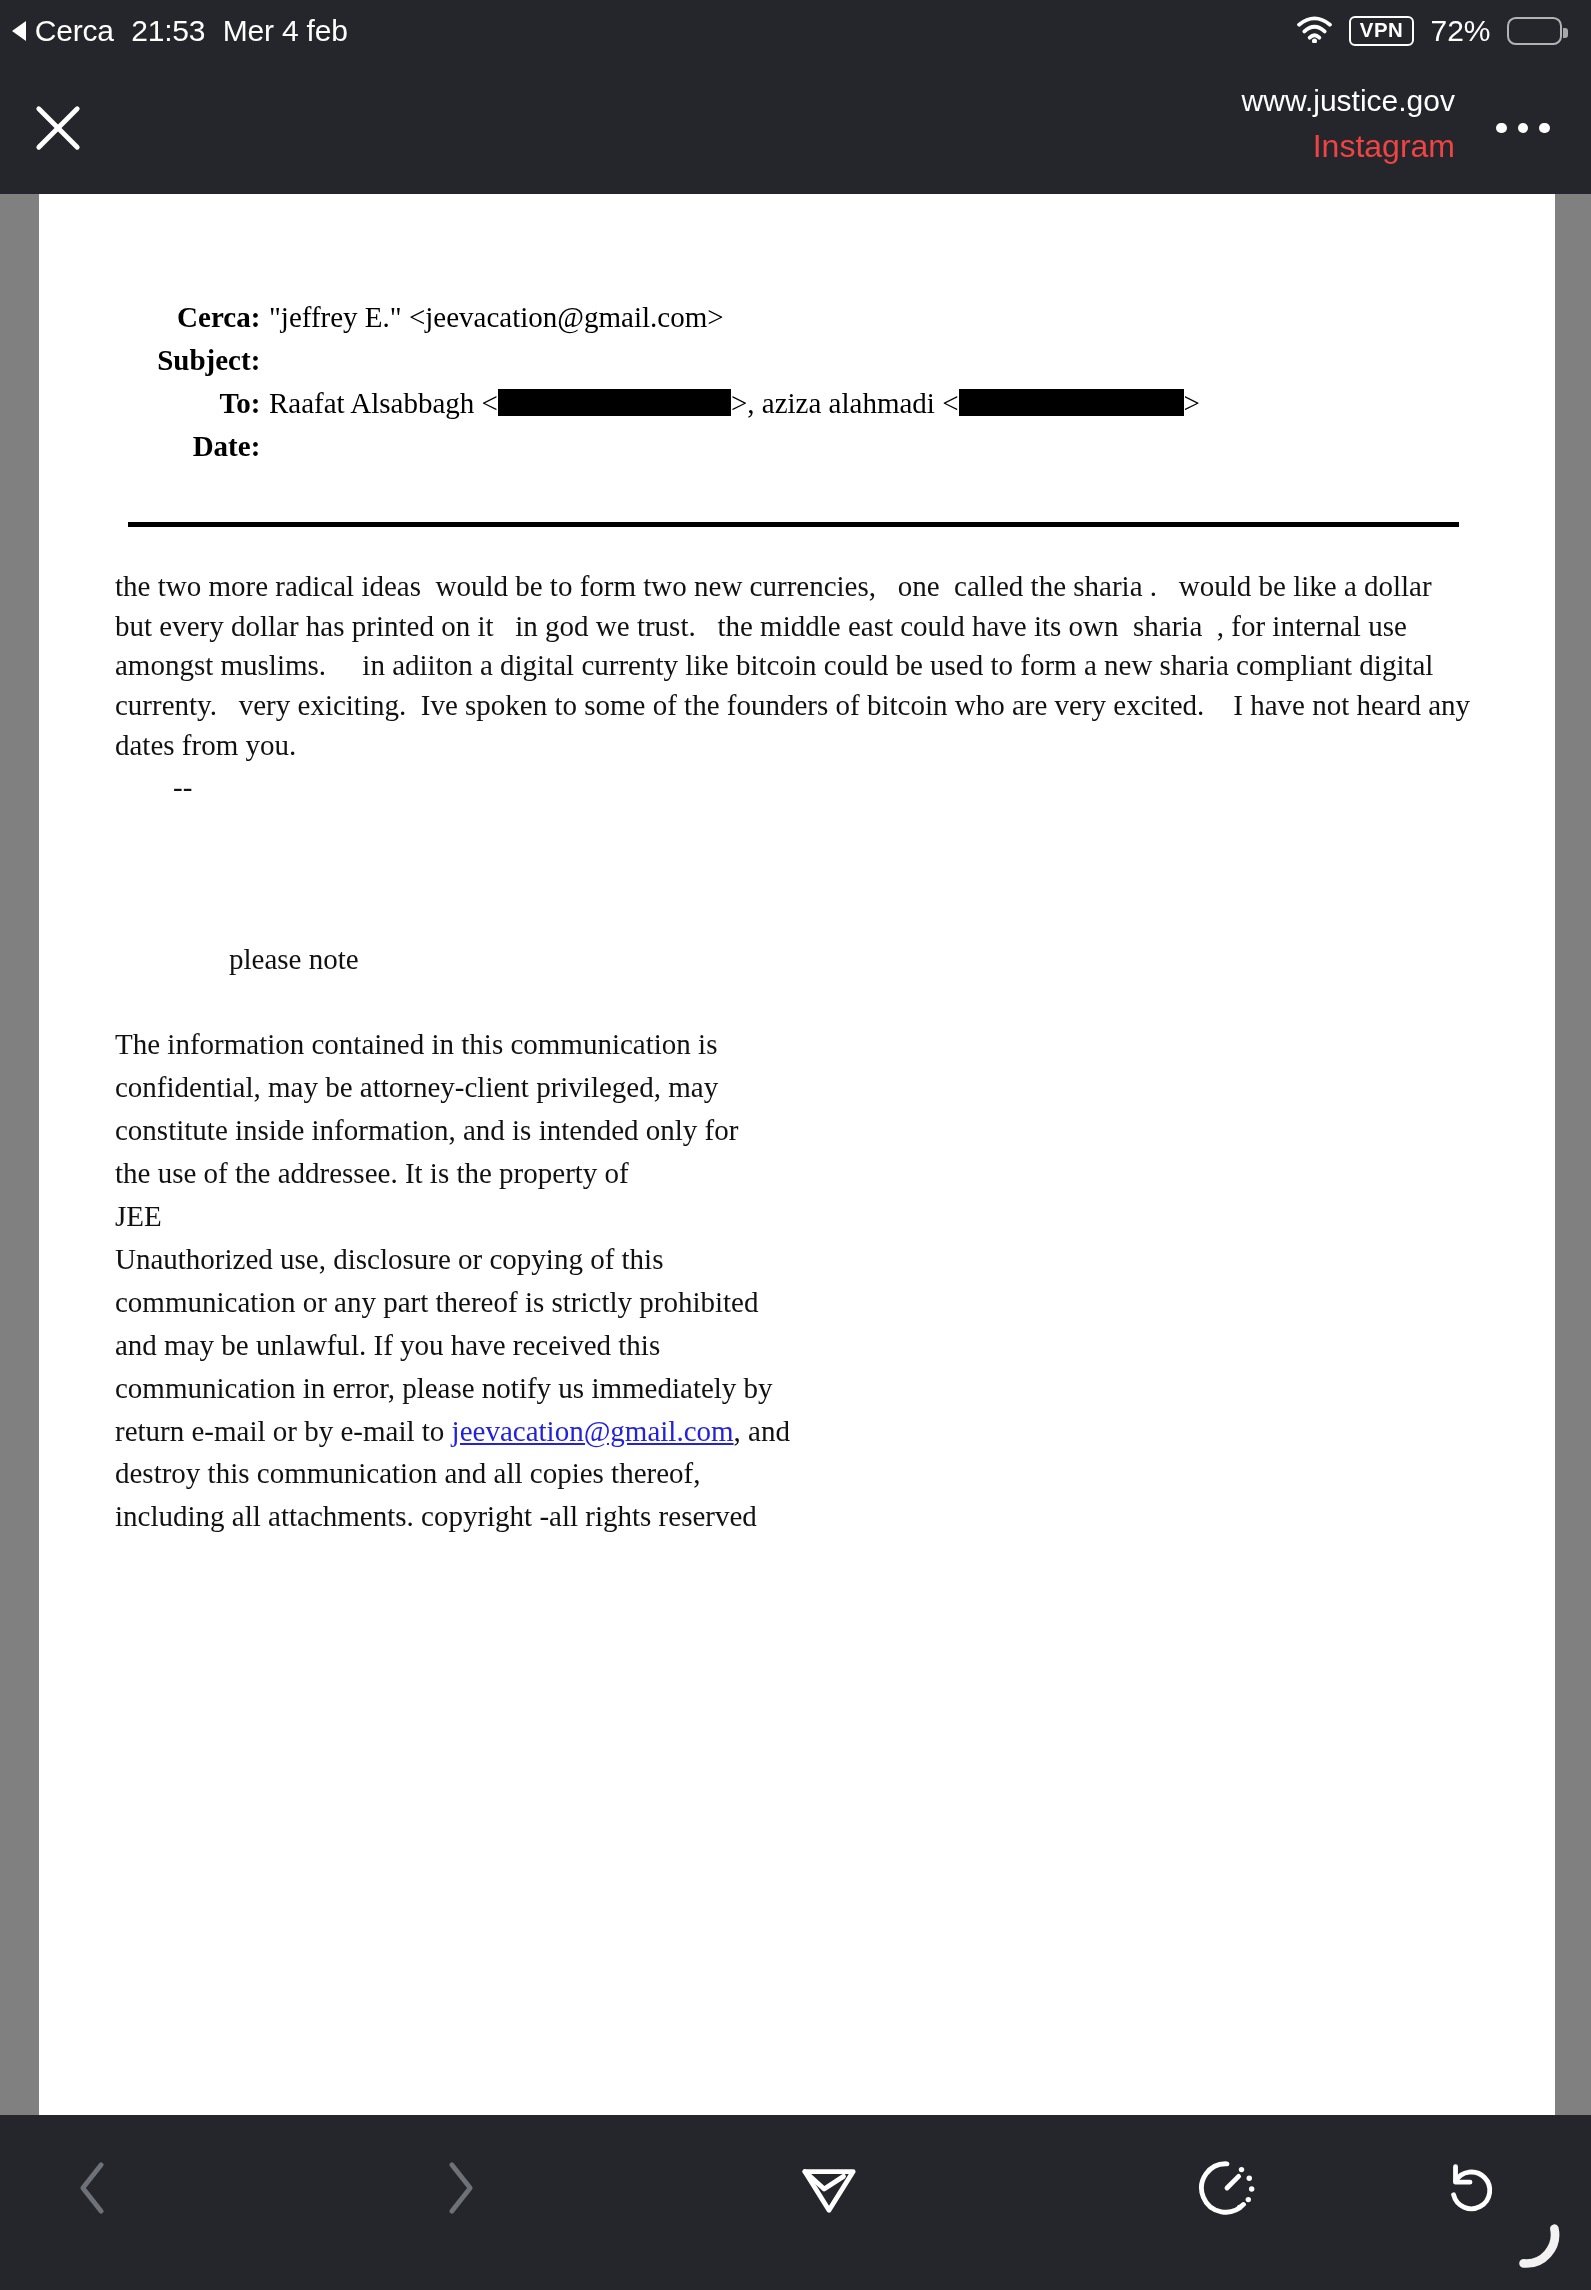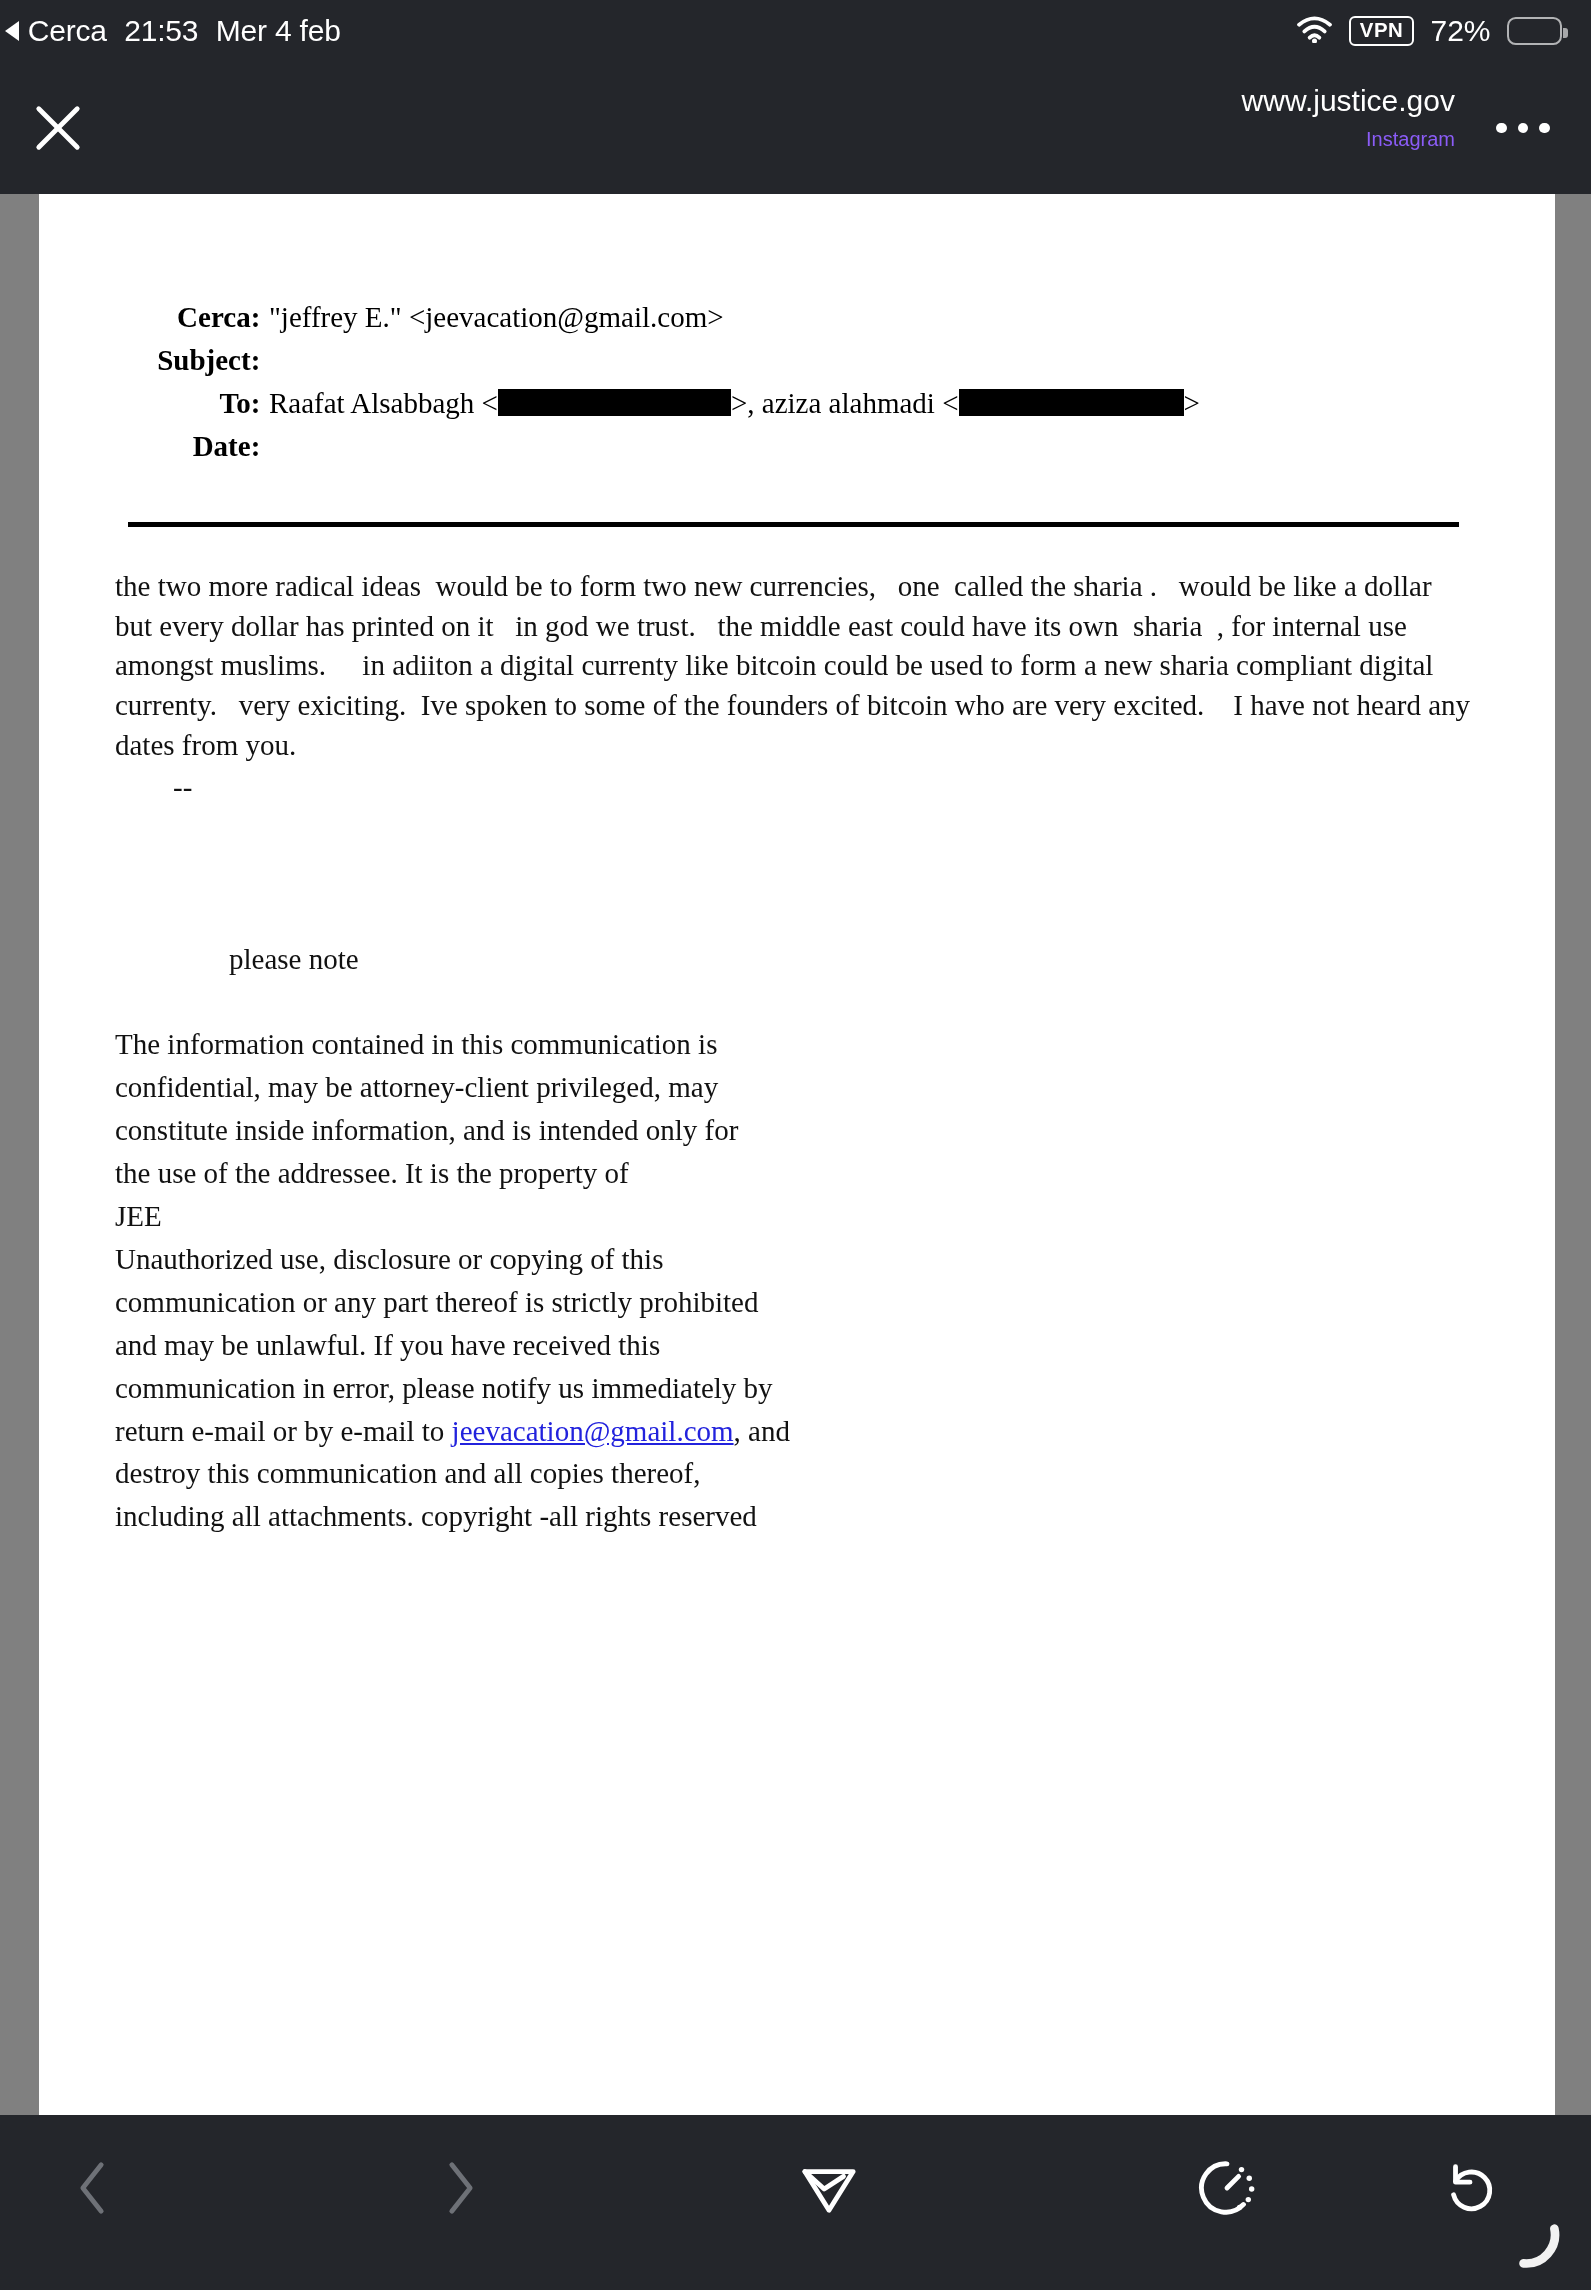--- a/index.html
+++ b/index.html
@@ -9,21 +9,21 @@
     font-family:"Liberation Sans", sans-serif;
     overflow:hidden;
   }
   #screen { position:relative; width:1591px; height:2290px; background:#808080; }
 
   
   .statusbar {
     position:absolute; top:0; left:0; width:1591px; height:62px;
     background:#24262b; color:#ffffff;
     display:flex; align-items:center; justify-content:space-between;
-    padding:0 29px 0 5px;
+    padding:0 29px 0 12px;
   }
   .sb-left { display:flex; align-items:center; gap:17.5px; font-size:30px; font-weight:500; letter-spacing:-0.2px; }
   .sb-back-tri { width:0;height:0; border-top:10.7px solid transparent; border-bottom:10.7px solid transparent; border-right:14.6px solid #ffffff; }
   .sb-app { display:flex; align-items:center; gap:8.7px; }
   .sb-right { display:flex; align-items:center; gap:16.5px; }
   .vpn-badge {
     border:2.9px solid #fff; border-radius:6px; font-size:20.4px; font-weight:700;
     padding:1.9px 8.7px 2.9px; letter-spacing:0.5px; line-height:1;
   }
   .pct { font-size:30px; font-weight:500; }
@@ -33,21 +33,21 @@
 
   
   .browser-header {
     position:absolute; top:62px; left:0; width:1591px; height:132px;
     background:#24262b;
     display:flex; align-items:flex-start; justify-content:space-between;
   }
   .close-btn { width:116px; height:132px; display:flex; align-items:center; justify-content:center; padding-top:3.9px; }
   .url-block { flex:1; text-align:right; padding-top:21.3px; }
   .url-title { color:#ffffff; font-size:30px; font-weight:400; line-height:1.2; }
-  .url-sub { color:#8b5cf6; font-size:20px; font-weight:400; margin-top:8.7px; }
+  .url-sub { color:#ef4444; font-size:32px; font-weight:400; margin-top:8.7px; }
   .more-btn { width:136px; height:132px; display:flex; align-items:center; justify-content:center; }
   .dots { display:flex; gap:10.7px; }
   .dots i { width:10.7px; height:10.7px; background:#fff; border-radius:50%; display:block; }
 
   
   .page {
     position:absolute; left:39px; top:194px;
     width:1516px; height:1921px;
     background:#ffffff;
   }

